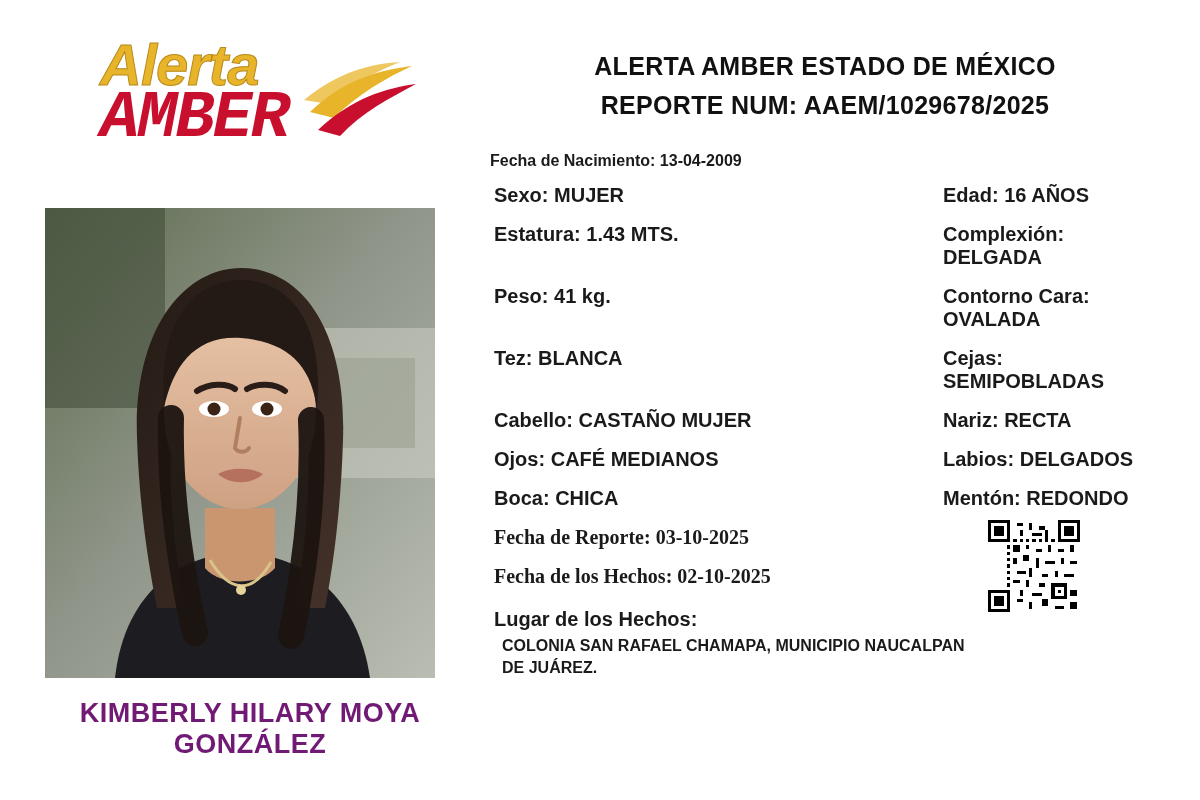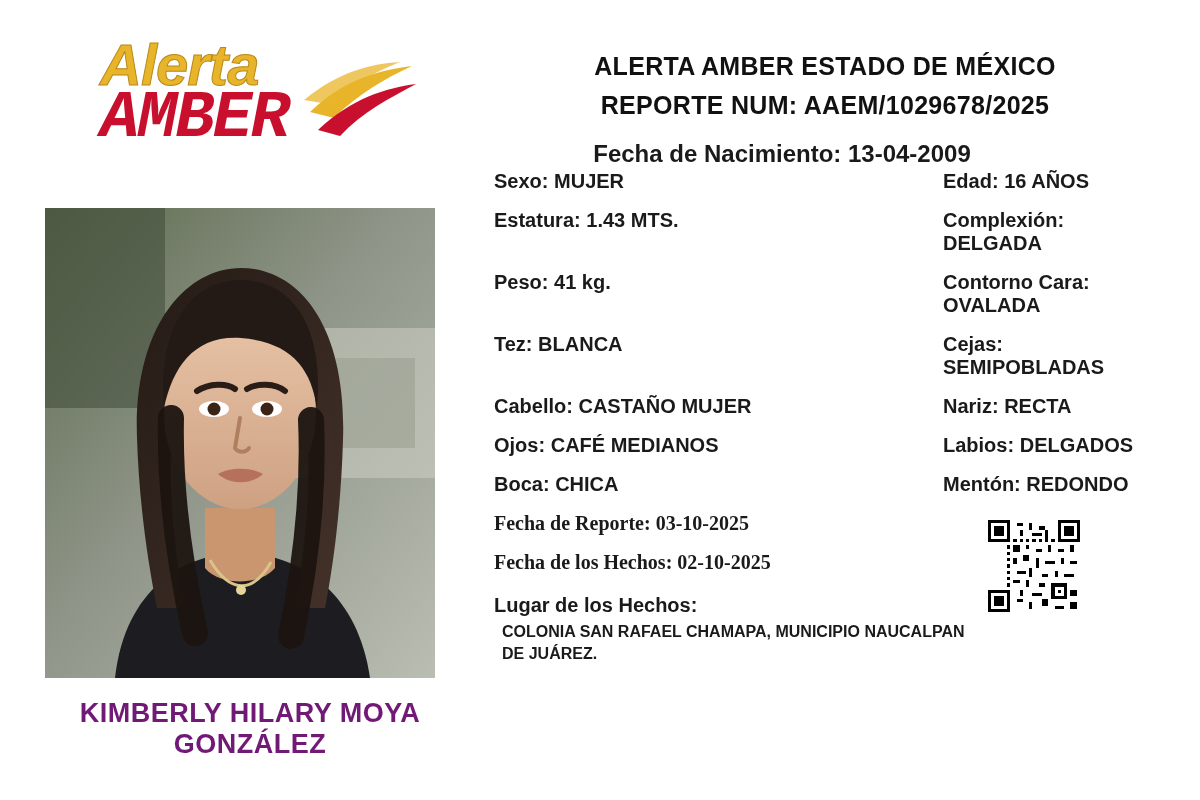--- a/index.html
+++ b/index.html
@@ -114,30 +114,30 @@
     font-size: 25px;
     font-weight: bold;
     letter-spacing: 0.3px;
     margin: 0 0 10px 0;
     text-align: center;
     color: #111;
   }
   .head-line.second { margin-bottom: 0; }
 
   .dob-row {
-    margin-top: 20px;
-    text-align: center;
+    margin-top: 32px;
+    text-align: left;
     padding-right: 86px;
-    font-size: 24px;
+    font-size: 16px;
     font-weight: bold;
   }
   .dob-row .val { font-weight: bold; }
 
   .grid {
-    margin-top: 2px;
+    margin-top: 14px;
     display: grid;
     grid-template-columns: 1fr 1fr;
     row-gap: 16px;
     column-gap: 0px;
     font-size: 20px;
     font-weight: bold;
   }
   .grid .cell-left { text-align: left; padding-left: 4px; }
   .grid .cell-right { text-align: left; padding-left: 118px; }
 

